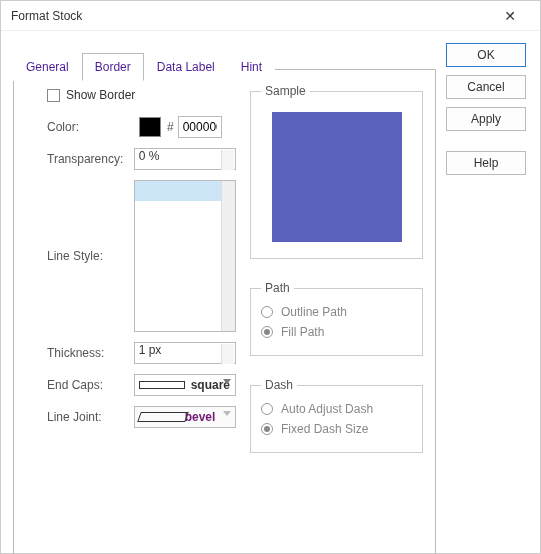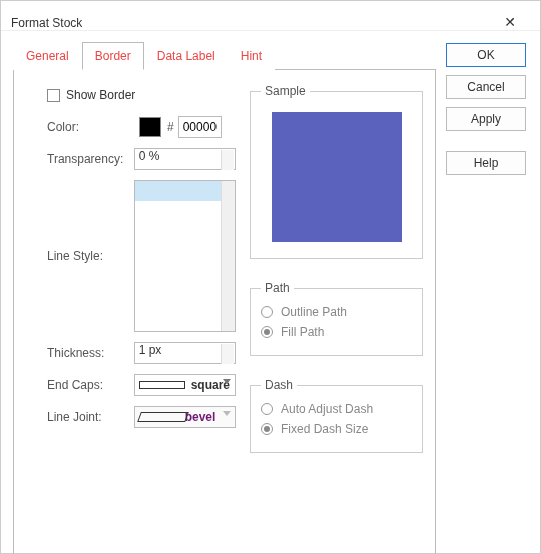--- a/index.html
+++ b/index.html
@@ -1,27 +1,27 @@
 <!DOCTYPE html>
 <html><head>
 <meta charset="utf-8">
 <style>
 * { box-sizing: border-box; font-family: "Segoe UI", Tahoma, sans-serif; font-size: 12px; }
 body { margin: 0; background: #fff; color: #333; }
 .window { width: 541px; height: 554px; border: 1px solid #ccc; background: #fff; position: relative; }
-.titlebar { height: 30px; display: flex; align-items: flex-end; padding: 0 10px; border-bottom: 1px solid #eee; gap: 8px; }
+.titlebar { height: 30px; display: flex; align-items: center; padding: 0 10px; border-bottom: 1px solid #eee; gap: 8px; }
 .titlebar .title { flex: 1; font-size: 12px; }
 .titlebar .close { width: 40px; text-align: center; font-size: 14px; cursor: pointer; }
 .body { padding: 10px 12px; display: flex; gap: 10px; height: calc(100% - 30px); }
 .left { flex: 1; }
 .right { width: 82px; padding-top: 2px; }
 .btn { display: block; width: 80px; height: 24px; margin-bottom: 8px; border: 1px solid #bbb; background: #fdfdfd; text-align: center; line-height: 22px; cursor: pointer; }
 .btn.primary { border-color: #2a7ad2; }
 .tabs { display: flex; border-bottom: 1px solid #bbb; }
-.tab { padding: 6px 12px; border: 1px solid transparent; border-bottom: none; cursor: pointer; color: #ef4444; position: relative; top: 1px; background: #fff; }
+.tab { padding: 6px 12px; border: 1px solid transparent; border-bottom: none; cursor: pointer; color: #4c1d95; position: relative; top: 12px; background: #fff; }
 .tab.active { border-color: #bbb; border-bottom: 1px solid #fff; }
 .tabcontent { border: 1px solid #bbb; border-top: none; padding: 14px 12px; height: 488px; display: flex; gap: 14px; }
 .col-left { width: 210px; }
 .col-right { flex: 1; }
 .row { display: flex; align-items: center; margin-bottom: 10px; min-height: 22px; padding-left: 21px; }
 .lbl { width: 92px; color: #555; }
 .checkbox { width: 13px; height: 13px; border: 1px solid #888; margin-right: 6px; display: inline-block; }
 .swatch { width: 22px; height: 20px; background: #000; border: 1px solid #888; margin-right: 6px; }
 .hash { margin-right: 4px; color: #555; }
 .textin { border: 1px solid #bbb; height: 22px; padding: 0 4px; background: #fff; }

